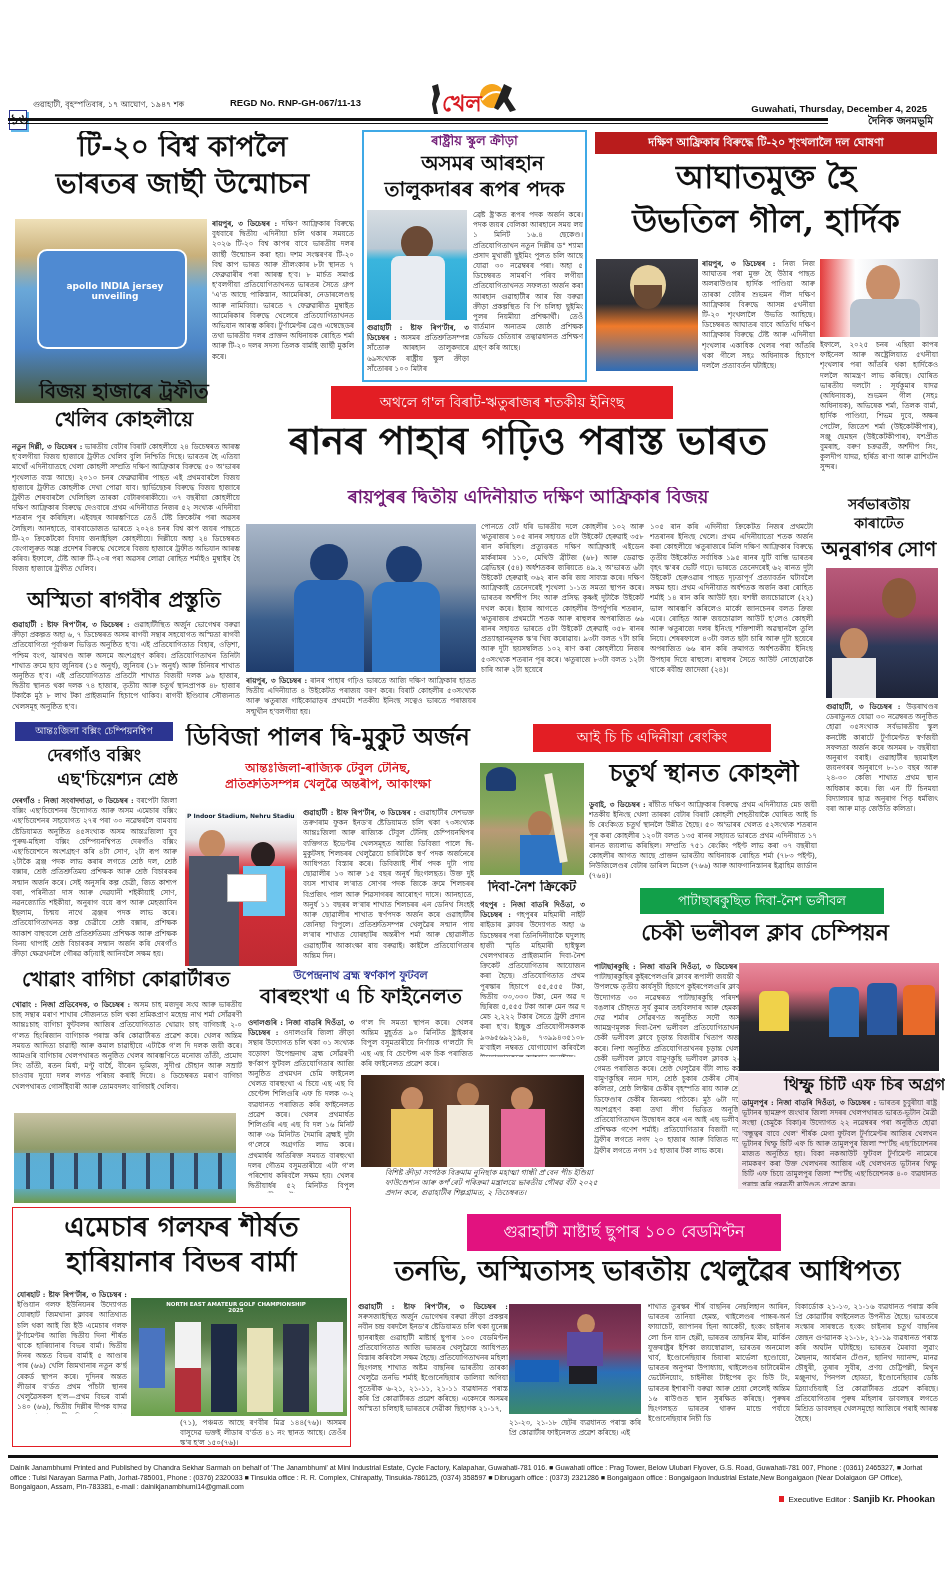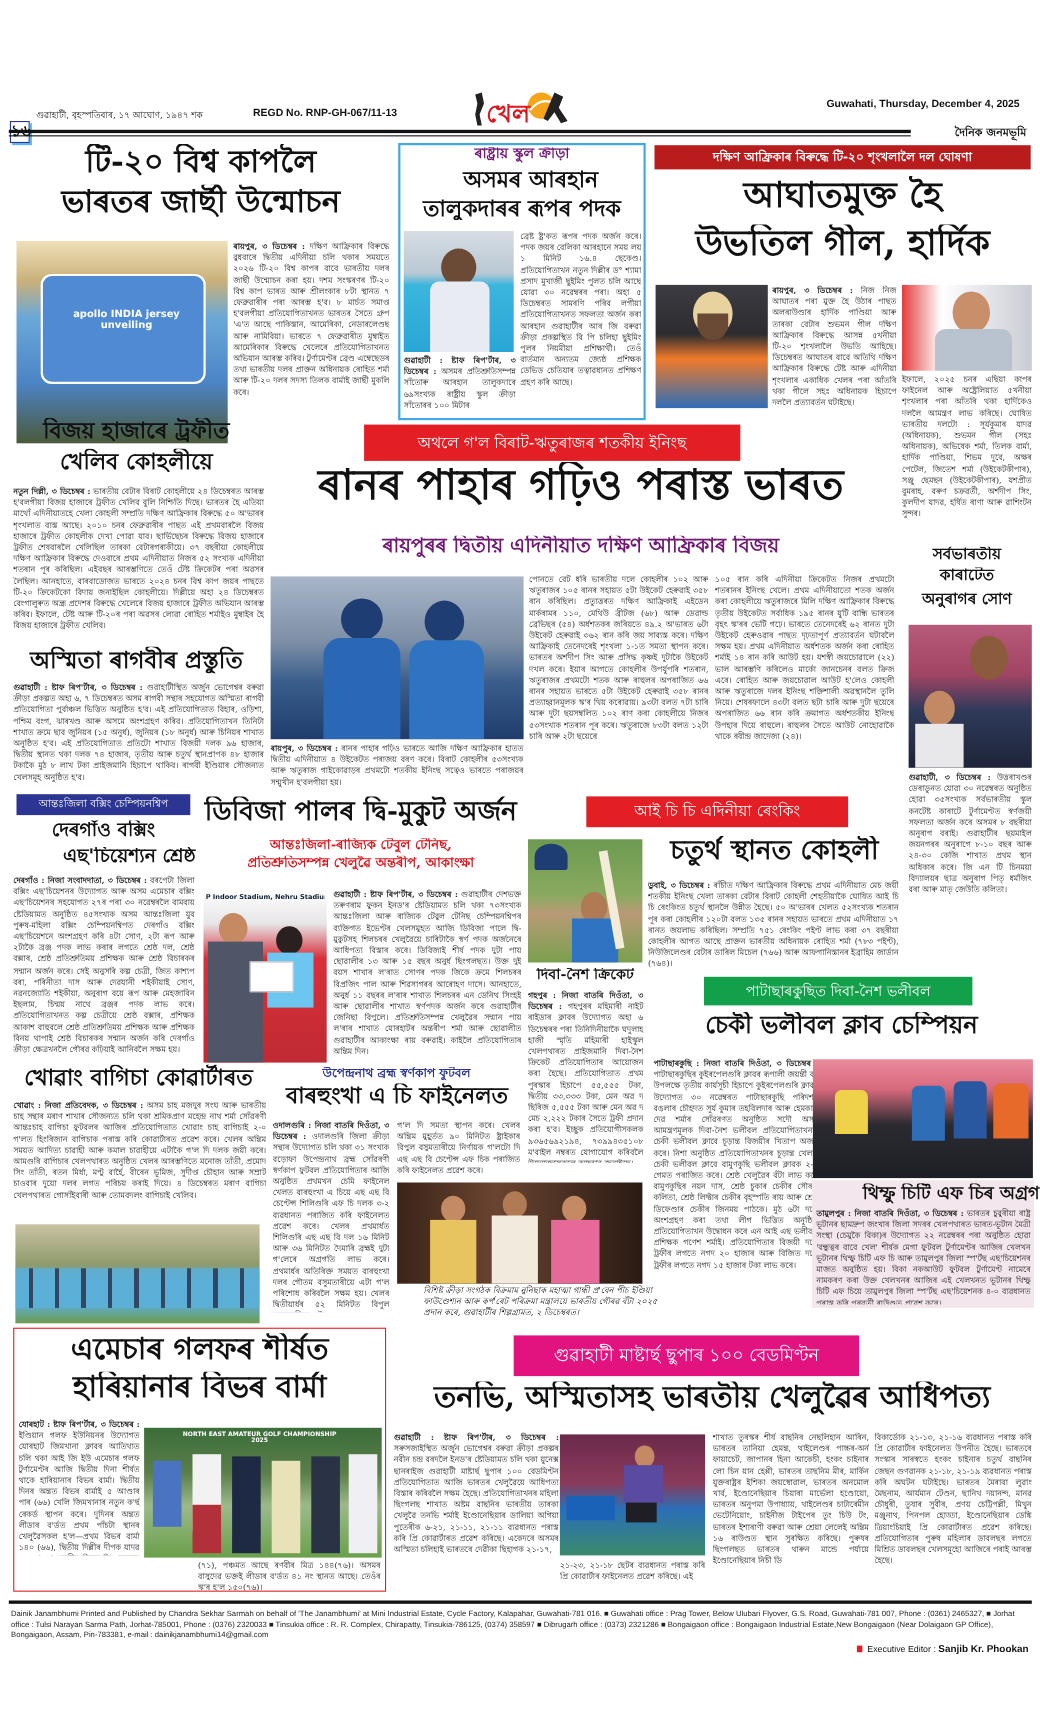--- a/index.html
+++ b/index.html
@@ -26,21 +26,21 @@
 <div class="abs" style="left:230px;top:97px;font-family:'Liberation Sans',sans-serif;font-weight:700;font-size:9.5px;white-space:nowrap;">REGD No. RNP-GH-067/11-13</div>
 <div class="abs" style="left:428px;top:80px;width:90px;height:38px;">
   <svg width="90" height="38" viewBox="0 0 90 38">
     <path d="M4 6 L10 4 L12 14 L8 24 L10 34 L6 34 L4 24 L6 14 Z" fill="#222"></path>
     <circle cx="64" cy="16" r="12" fill="#f5a41c"></circle>
     <path d="M54 20 Q64 8 76 14" stroke="#fff" stroke-width="2" fill="none"></path>
     <path d="M76 4 L84 8 L80 18 L88 30 L82 32 L76 22 L70 30 L66 28 Z" fill="#222"></path>
   </svg>
   <span style="position:absolute;left:14px;top:6px;font-size:22px;font-weight:700;color:#d81b22;font-family:'DejaVu Serif',serif;">খেল</span>
 </div>
-<div class="abs" style="right:18px;top:89px;font-family:'Liberation Sans',sans-serif;font-weight:700;font-size:9.5px;white-space:nowrap;margin-left:24px;">Guwahati, Thursday, December 4, 2025</div>
+<div class="abs" style="right:18px;top:103px;font-family:'Liberation Sans',sans-serif;font-weight:700;font-size:9.5px;white-space:nowrap;margin-left:24px;">Guwahati, Thursday, December 4, 2025</div>
 <div class="abs rule" style="left:8px;top:118px;width:820px;height:3px;"></div>
 <div class="abs rule" style="left:8px;top:123px;width:820px;height:1px;"></div>
 <div class="abs" style="right:12px;top:113px;font-size:10px;font-weight:700;white-space:nowrap;">দৈনিক জনমভূমি</div>
 
 <div class="abs hl" style="left:10px;top:131px;width:345px;font-size:28px;">টি-২০ বিশ্ব কাপলৈ</div>
 <div class="abs hl" style="left:10px;top:168px;width:345px;font-size:28px;">ভাৰতৰ জাৰ্ছী উন্মোচন</div>
 <div class="abs photo" style="left:15px;top:219px;width:192px;height:184px;background:linear-gradient(180deg,#efe0b8 0%,#c9b07a 20%,#6aa8d8 38%,#4c84c6 70%,#4a5a3a 100%);">
   <div style="position:absolute;left:22px;top:30px;width:150px;height:100px;background:#4f8ad2;border-radius:10px;border:2px solid #fff;"></div>
   <div style="position:absolute;left:40px;top:62px;width:120px;color:#fff;font-family:'DejaVu Sans',sans-serif;font-weight:700;font-size:9px;text-align:center;">apollo INDIA jersey unveiling</div>
 </div>
@@ -75,21 +75,21 @@
   <span>নিজ নিজ আঘাতৰ পৰা মুক্ত হৈ উঠাৰ পাছত অলৰাউণ্ডাৰ হাৰ্দিক পাণ্ডিয়া আৰু তাৰকা বেটাৰ শুভমন গীল দক্ষিণ আফ্ৰিকাৰ বিৰুদ্ধে আসন্ন ৫খনীয়া টি-২০ শৃংখলালৈ উভতি আহিছে। ডিচেম্বৰত আঘাতৰ বাবে অতিথি দক্ষিণ আফ্ৰিকাৰ বিৰুদ্ধে টেষ্ট আৰু এদিনীয়া শৃংখলাৰ একাধিক খেলৰ পৰা আঁতৰি থকা গীলে সহঃ অধিনায়ক হিচাপে দললৈ প্ৰত্যাবৰ্তন ঘটাইছে।</span>
 </div>
 <div class="abs photo" style="left:820px;top:259px;width:118px;height:78px;background:linear-gradient(90deg,#e43c3c 0%,#ffffff 30%,#e7e9ee 60%,#c9ccd2 100%);">
   <div style="position:absolute;left:46px;top:6px;width:34px;height:38px;border-radius:50%;background:#c98f6a;"></div>
   <div style="position:absolute;left:30px;top:40px;width:70px;height:40px;background:#b8c3cf;border-radius:10px 10px 0 0;"></div>
 </div>
 <div class="abs body-text" style="left:820px;top:340px;width:118px;height:154px;">ইফালে, ২০২৫ চনৰ এছিয়া কাপৰ ফাইনেল আৰু অষ্ট্ৰেলিয়াত ৫খনীয়া শৃংখলাৰ পৰা আঁতৰি থকা হাৰ্দিকেও দললৈ আমন্ত্ৰণ লাভ কৰিছে। ঘোষিত ভাৰতীয় দলটো : সূৰ্যকুমাৰ যাদৱ (অধিনায়ক), শুভমন গীল (সহঃ অধিনায়ক), অভিষেক শৰ্মা, তিলক বাৰ্মা, হাৰ্দিক পাণ্ডিয়া, শিভম দুবে, অক্ষৰ পেটেল, জিতেশ শৰ্মা (উইকেটকীপাৰ), সঞ্জু ছেমছন (উইকেটকীপাৰ), যশপ্ৰীত বুমৰাহ, বৰুণ চক্ৰৱৰ্তী, অৰ্শদীপ সিং, কুলদীপ যাদৱ, হৰ্ষিত ৰাণা আৰু ৱাশিংটন সুন্দৰ।</div>
 
 <div class="abs hl" style="left:818px;top:497px;width:122px;font-size:14px;">সৰ্বভাৰতীয়</div>
 <div class="abs hl" style="left:818px;top:516px;width:122px;font-size:14px;">কাৰাটেত</div>
-<div class="abs hl" style="left:818px;top:538px;width:122px;font-size:14px;">অনুৰাগৰ সোণ</div>
+<div class="abs hl" style="left:818px;top:538px;width:122px;font-size:20px;font-family:Liberation Serif, serif;">অনুৰাগৰ সোণ</div>
 <div class="abs photo" style="left:826px;top:568px;width:112px;height:130px;background:linear-gradient(180deg,#b85a7a 0%,#a04464 35%,#2e3a5a 60%,#1e2438 100%);">
   <div style="position:absolute;left:56px;top:10px;width:34px;height:40px;border-radius:50%;background:#8c5a3c;"></div>
   <div style="position:absolute;left:14px;top:60px;width:28px;height:32px;border-radius:50%;background:#c28a64;"></div>
   <div style="position:absolute;left:6px;top:90px;width:44px;height:40px;background:#e8e8ea;"></div>
 </div>
 <div class="abs body-text" style="left:826px;top:702px;width:112px;height:180px;">
   <b>গুৱাহাটী, ৩ ডিচেম্বৰ :</b>
   <span>উত্তৰাখণ্ডৰ ডেৰাডুনত যোৱা ৩০ নৱেম্বৰত অনুষ্ঠিত হোৱা ৩৫সংখ্যক সৰ্বভাৰতীয় স্কুল কনটেষ্ট কাৰাটে টুৰ্ণামেণ্টত স্বৰ্ণজয়ী সফলতা অৰ্জন কৰে অসমৰ ৮ বছৰীয়া অনুৰাগ বৰাই। গুৱাহাটীৰ ছয়মাইল জয়নগৰৰ অনুৰাগে ৮-১০ বছৰ আৰু ২৪-৩০ কেজি শাখাত প্ৰথম স্থান অধিকাৰ কৰে। জি এন টি চিনময়া বিদ্যালয়ৰ ছাত্ৰ অনুৰাগ পিতৃ ধৰ্মজিৎ বৰা আৰু মাতৃ জেউতি কলিতা।</span>
 </div>
 

